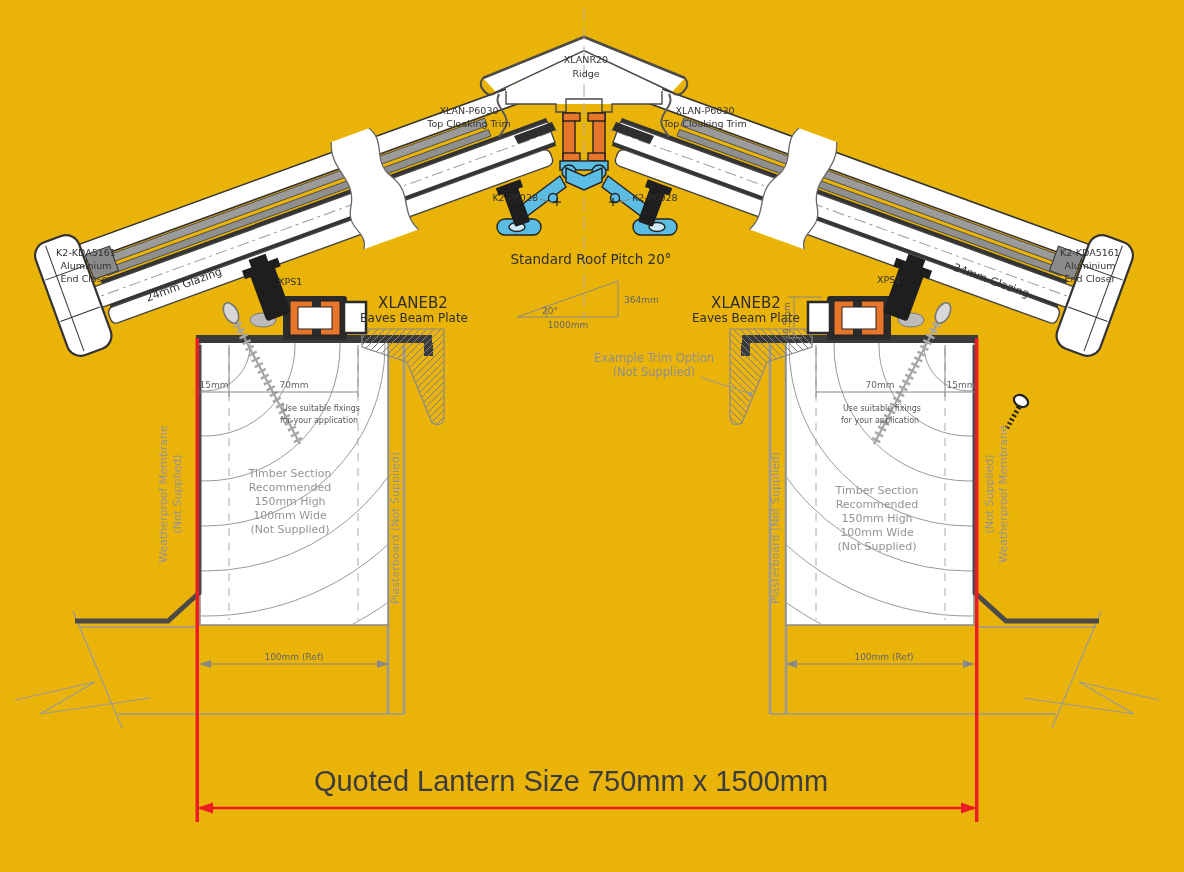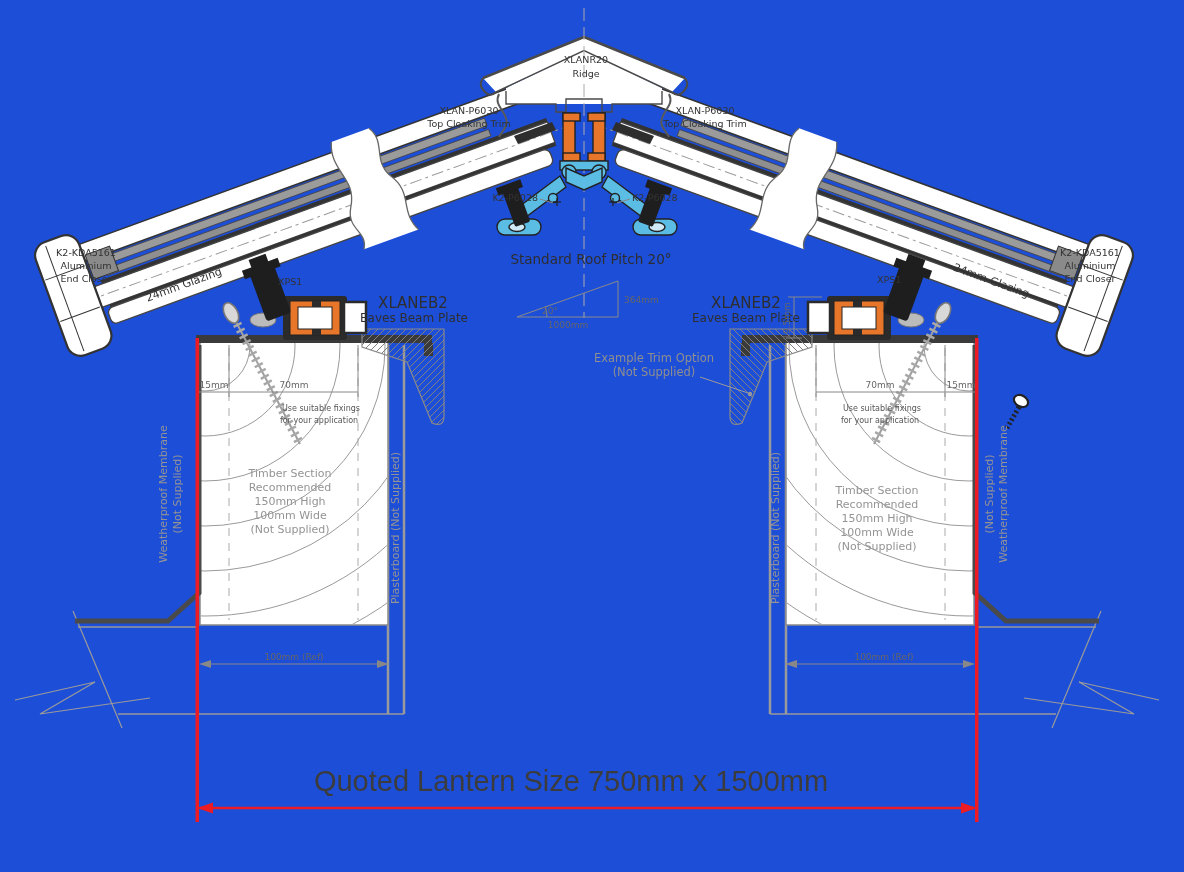--- a/index.html
+++ b/index.html
@@ -1,16 +1,16 @@
 <!DOCTYPE html>
 <html><head>
 <meta charset="utf-8">
 <style>
   html,body{margin:0;padding:0;background:#fff;}
-  .stage{position:relative;width:1184px;height:872px;background:#1d4ed8;overflow:hidden;
+  .stage{position:relative;width:1184px;height:872px;background:#eab308;overflow:hidden;
          font-family:"DejaVu Sans","Liberation Sans",sans-serif;}
   svg{display:block;}
   text{font-family:"DejaVu Sans","Liberation Sans",sans-serif;fill:#3c3c3c;}
   .t-part{font-size:9.5px;fill:#333;}
   .t-tiny{font-size:8px;fill:#555;}
   .t-dim{font-size:9px;fill:#666;}
   .t-gray{font-size:11px;fill:#949494;}
   .t-note{font-size:11.5px;fill:#8f8f8f;}
   .t-big{font-size:15px;fill:#2e2e2e;}
   .t-mid{font-size:12px;fill:#2e2e2e;}

